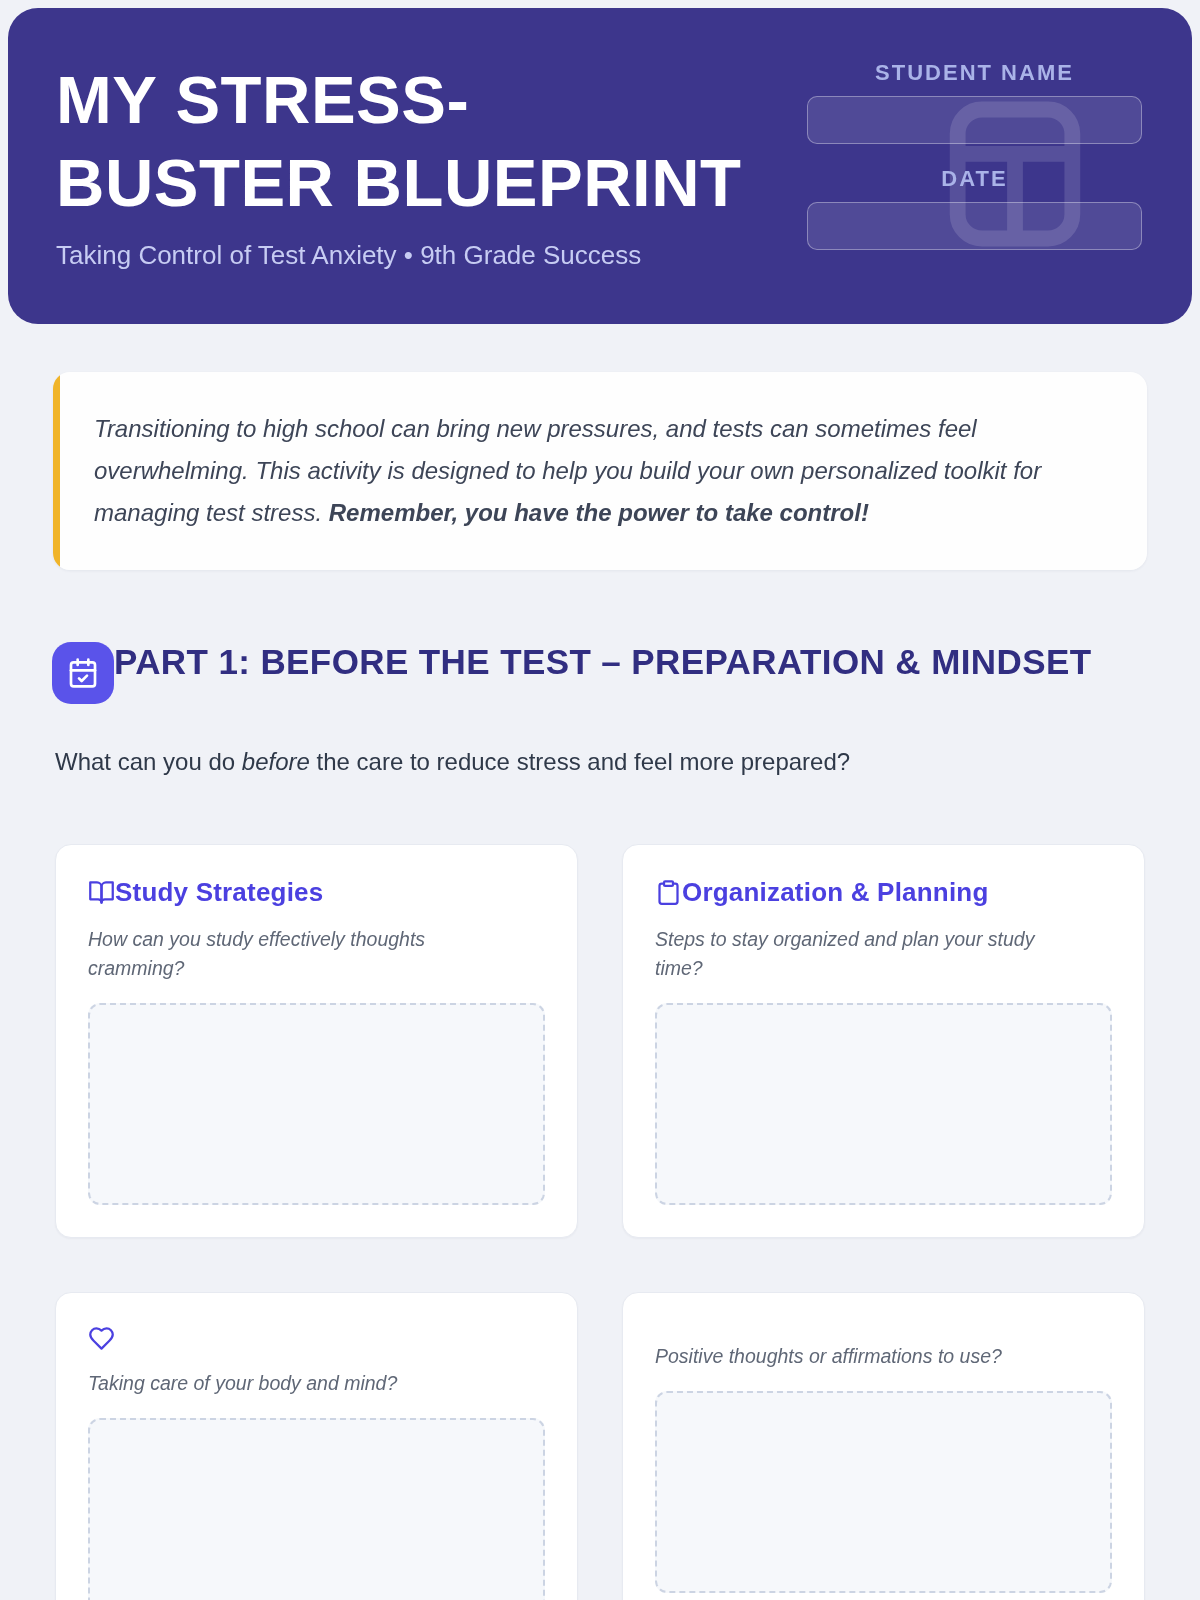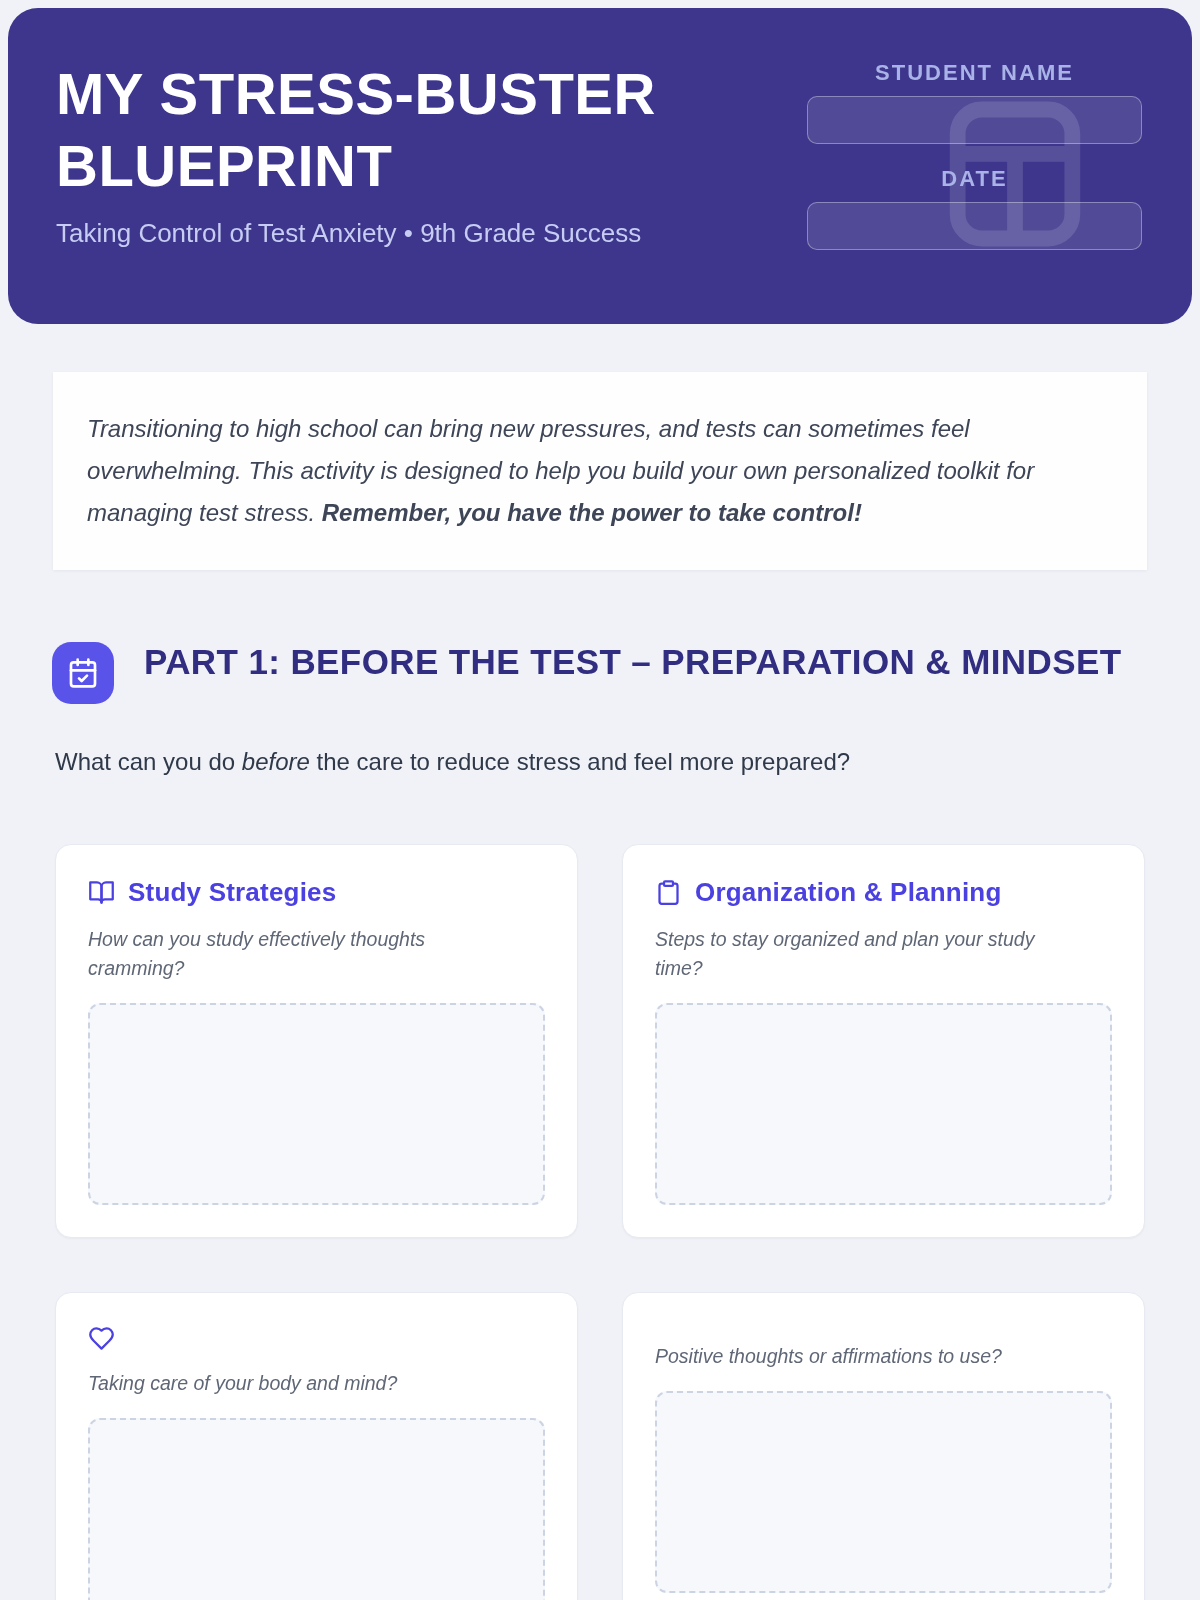--- a/index.html
+++ b/index.html
@@ -19,21 +19,21 @@
     border-radius: 30px;
     padding: 50px 50px 52px 48px;
     display: flex;
     justify-content: space-between;
     position: relative;
     overflow: hidden;
   }
   .header-left { flex: 1; min-width: 0; position: relative; z-index: 2; }
   .main-title {
     color: #ffffff;
-    font-size: 58px;
+    font-size: 67px;
     font-weight: 800;
     line-height: 1.24;
     letter-spacing: 0.5px;
     max-width: 690px;
   }
   .subtitle {
     margin-top: 16px;
     color: #c7ccf3;
     font-size: 26px;
     white-space: nowrap;
@@ -77,42 +77,40 @@
     opacity: 0.13;
     z-index: 1;
     pointer-events: none;
   }
 
   
   .intro {
     margin: 48px 53px 0 53px;
     display: flex;
     box-shadow: 0 1px 3px rgba(20,30,60,0.06);
-    border-radius: 0;
+    border-radius: 17px;
     overflow: hidden;
-    flex-direction: column;
   }
   .intro-bar { width: 7px; flex: none; background: #f0b429; }
   .intro-body {
     flex: 1;
     background: #fefefe;
     padding: 36px 44px 36px 34px;
     font-style: italic;
     font-size: 24px;
     line-height: 42px;
     color: #3d4557;
   }
   .intro-body .bold { font-weight: bold; }
 
   
   .part-heading {
     margin: 66px 52px 0 52px;
     display: flex;
     align-items: flex-start;
-    gap: 30px;
   }
   .part-icon-badge {
     flex: none;
     width: 62px;
     height: 62px;
     margin-top: 6px;
     border-radius: 19px;
     background: #5a53ea;
     display: flex;
     align-items: center;
@@ -146,21 +144,20 @@
   .card {
     background: #ffffff;
     border: 1px solid #e7eaf1;
     border-radius: 16px;
     padding: 32px;
     box-shadow: 0 1px 2px rgba(20,30,60,0.04);
   }
   .card-title-row {
     display: flex;
     align-items: center;
-    gap: 13px;
     color: #4b40e0;
     text-align: center;
   }
   .card-title-row svg { width: 27px; height: 27px; flex: none; }
   .card-title {
     font-size: 26px;
     font-weight: bold;
     color: #4b40e0;
     letter-spacing: 0.2px;
   }

